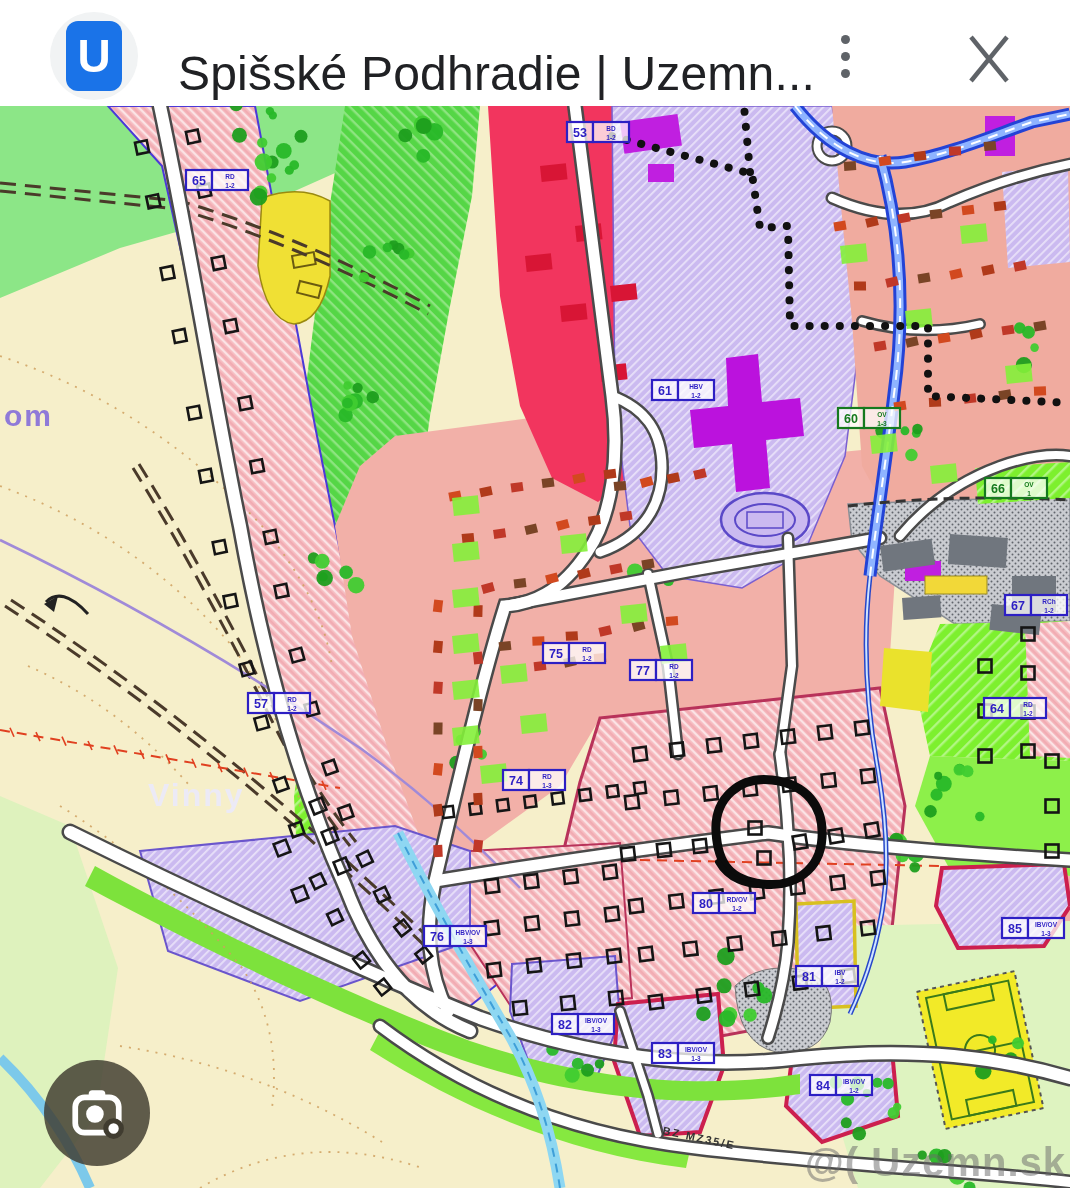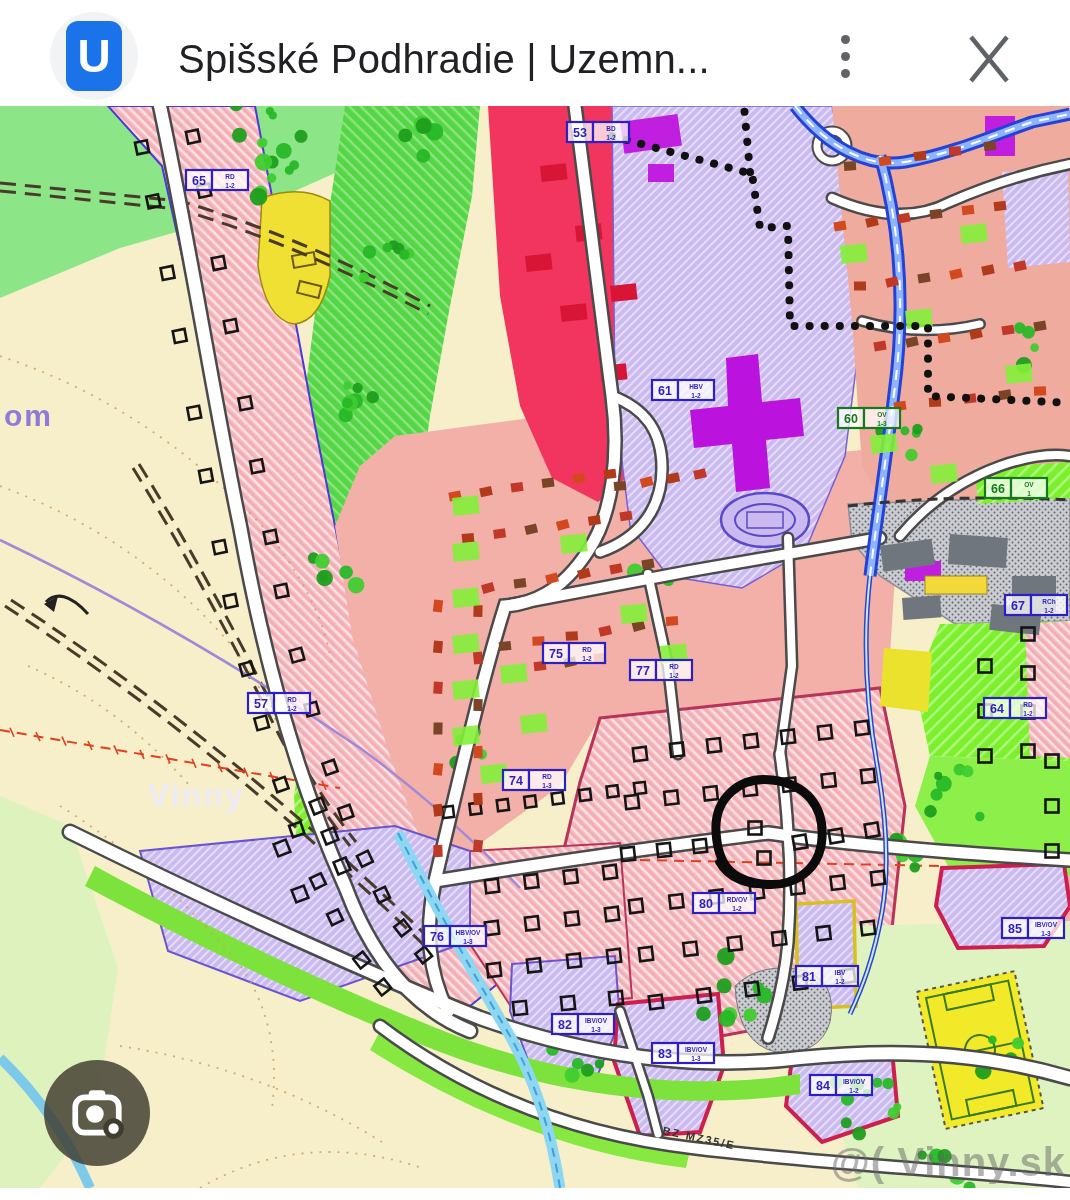--- a/index.html
+++ b/index.html
@@ -4,22 +4,22 @@
 <style>
   html,body{margin:0;padding:0;background:#fff;}
   .screen{position:relative;width:1070px;height:1200px;overflow:hidden;background:#fff;
           font-family:"Liberation Sans","DejaVu Sans",sans-serif;}
   
   .hdr{position:absolute;left:0;top:0;width:1070px;height:118px;background:#fff;display:flex;align-items:center;}
   .avatar{position:absolute;left:50px;top:12px;width:88px;height:88px;border-radius:50%;background:#f1f3f4;
           display:flex;align-items:center;justify-content:center;}
   .badge{width:56px;height:70px;border-radius:12px;background:#1a73e8;display:flex;align-items:center;justify-content:center;}
   .badge span{color:#fff;font-size:46px;font-weight:bold;line-height:1;}
-  .title{position:absolute;left:178px;top:0;height:118px;display:flex;align-items:center;
-         font-size:40px;font-weight:500;color:#202124;letter-spacing:.2px;white-space:nowrap;}
+  .title{position:absolute;left:178px;top:14px;height:118px;display:flex;align-items:center;
+         font-size:48px;font-weight:500;color:#202124;letter-spacing:.2px;white-space:nowrap;}
   .menu-btn{position:absolute;left:817px;top:24px;width:56px;height:64px;background:none;border:none;cursor:pointer;}
   .menu-btn i{display:block;width:9px;height:9px;border-radius:50%;background:#5f6368;margin:8px auto;}
   .close-btn{position:absolute;left:953px;top:28px;width:60px;height:60px;background:none;border:none;cursor:pointer;}
   
   .mapwrap{position:absolute;left:0;top:106px;width:1070px;height:1082px;}
   
   .lens{position:absolute;left:44px;top:1060px;width:106px;height:106px;border-radius:50%;
         background:rgba(64,60,48,.83);border:none;display:flex;align-items:center;justify-content:center;cursor:pointer;}
   
   .wm{position:absolute;right:4px;top:1140px;font-size:40px;font-weight:bold;color:rgba(104,104,104,.5);
@@ -673,14 +673,14 @@
 
   <button class="lens" aria-label="camera search">
     <svg width="58" height="58" viewBox="0 0 56 56">
       <rect x="7" y="13" width="42" height="34" rx="9" fill="none" stroke="#fff" stroke-width="5.5"></rect>
       <rect x="20" y="6" width="16" height="9" rx="3.5" fill="#fff"></rect>
       <circle cx="26" cy="29" r="8.5" fill="#fff"></circle>
       <circle cx="44" cy="43" r="7.5" fill="#fff" stroke="rgba(64,60,48,1)" stroke-width="5"></circle>
     </svg>
   </button>
 
-  <div class="wm">@( Vinny.sk</div>
+  <div class="wm">@( Uzemn.sk</div>
 </div>
 
 </body></html>

